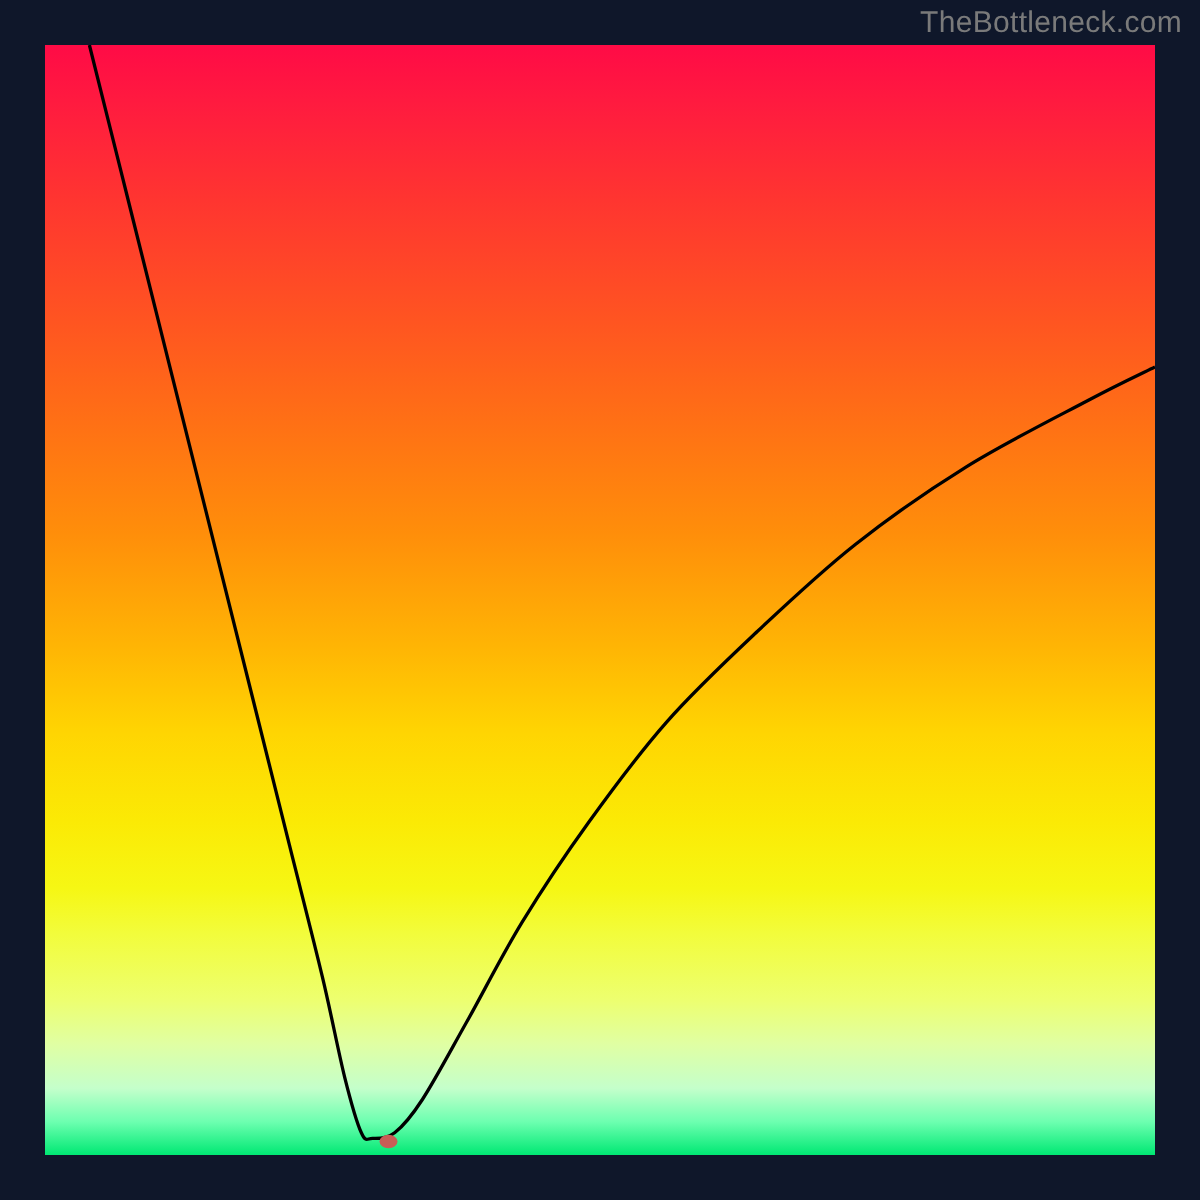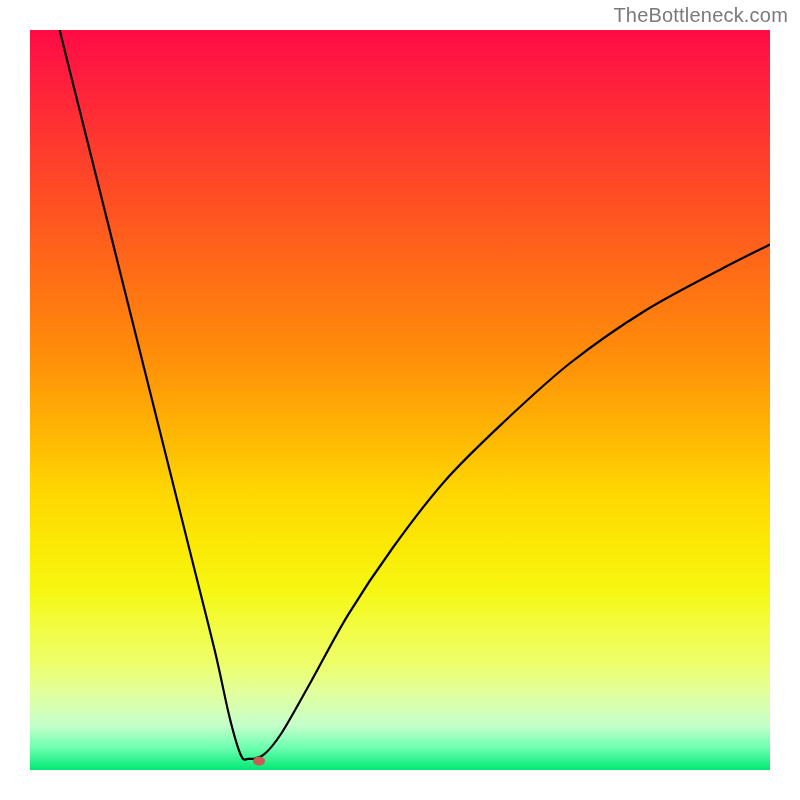--- a/index.html
+++ b/index.html
@@ -8,21 +8,21 @@
     width: 800px;
     height: 800px;
     background: #000;
     overflow: hidden;
     font-family: Arial, Helvetica, sans-serif;
   }
   .frame {
     position: relative;
     width: 800px;
     height: 800px;
-    background: #ffffff;
+    background: #0f172a;
   }
   .plot-area {
     position: absolute;
     left: 30px;
     top: 30px;
     width: 740px;
     height: 740px;
     
     background: linear-gradient(to bottom,
       #ff0b46 0%,

